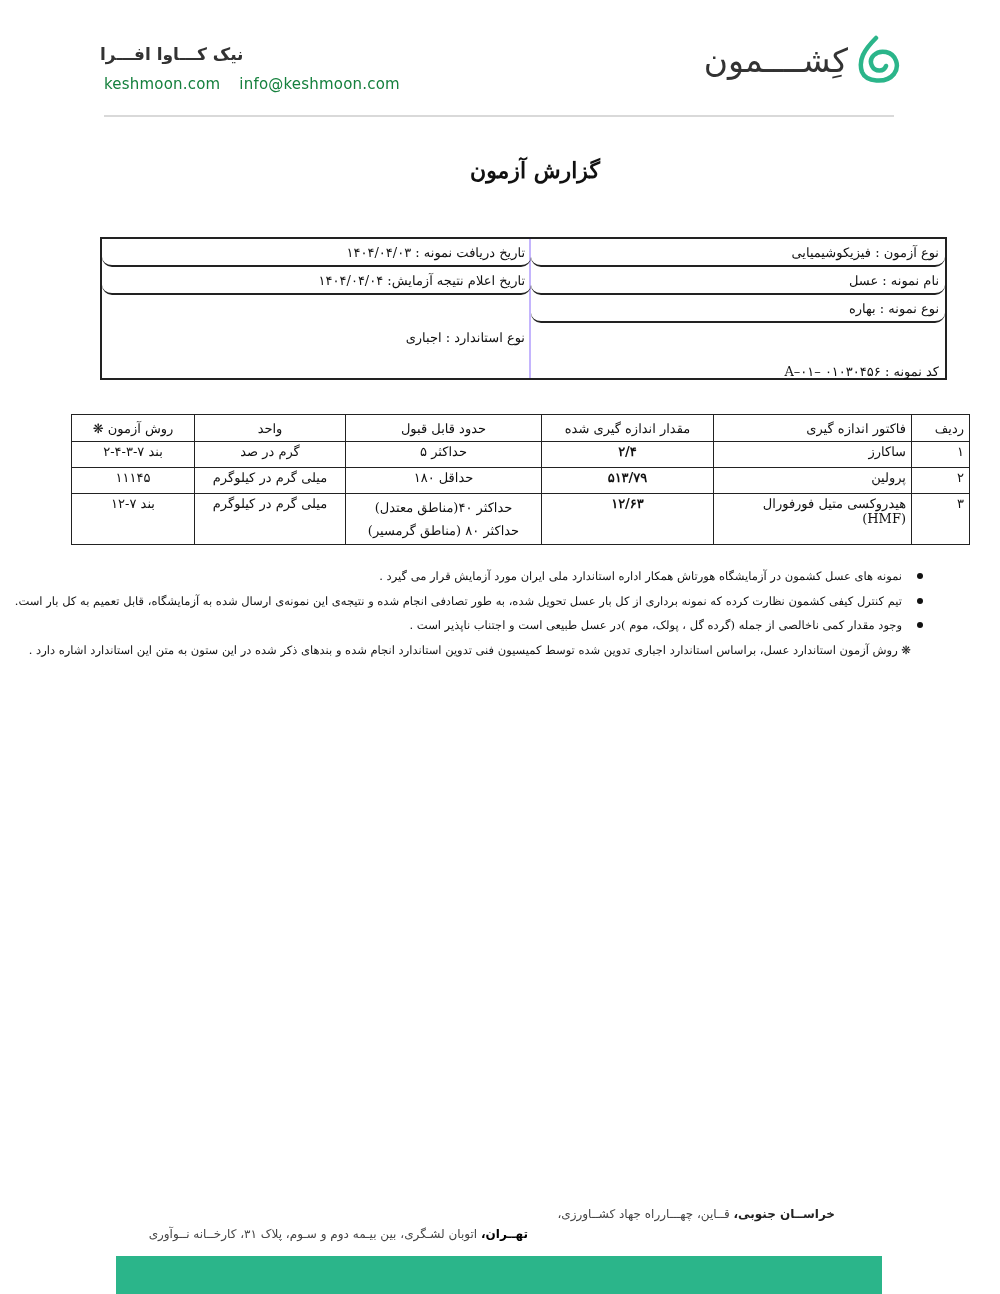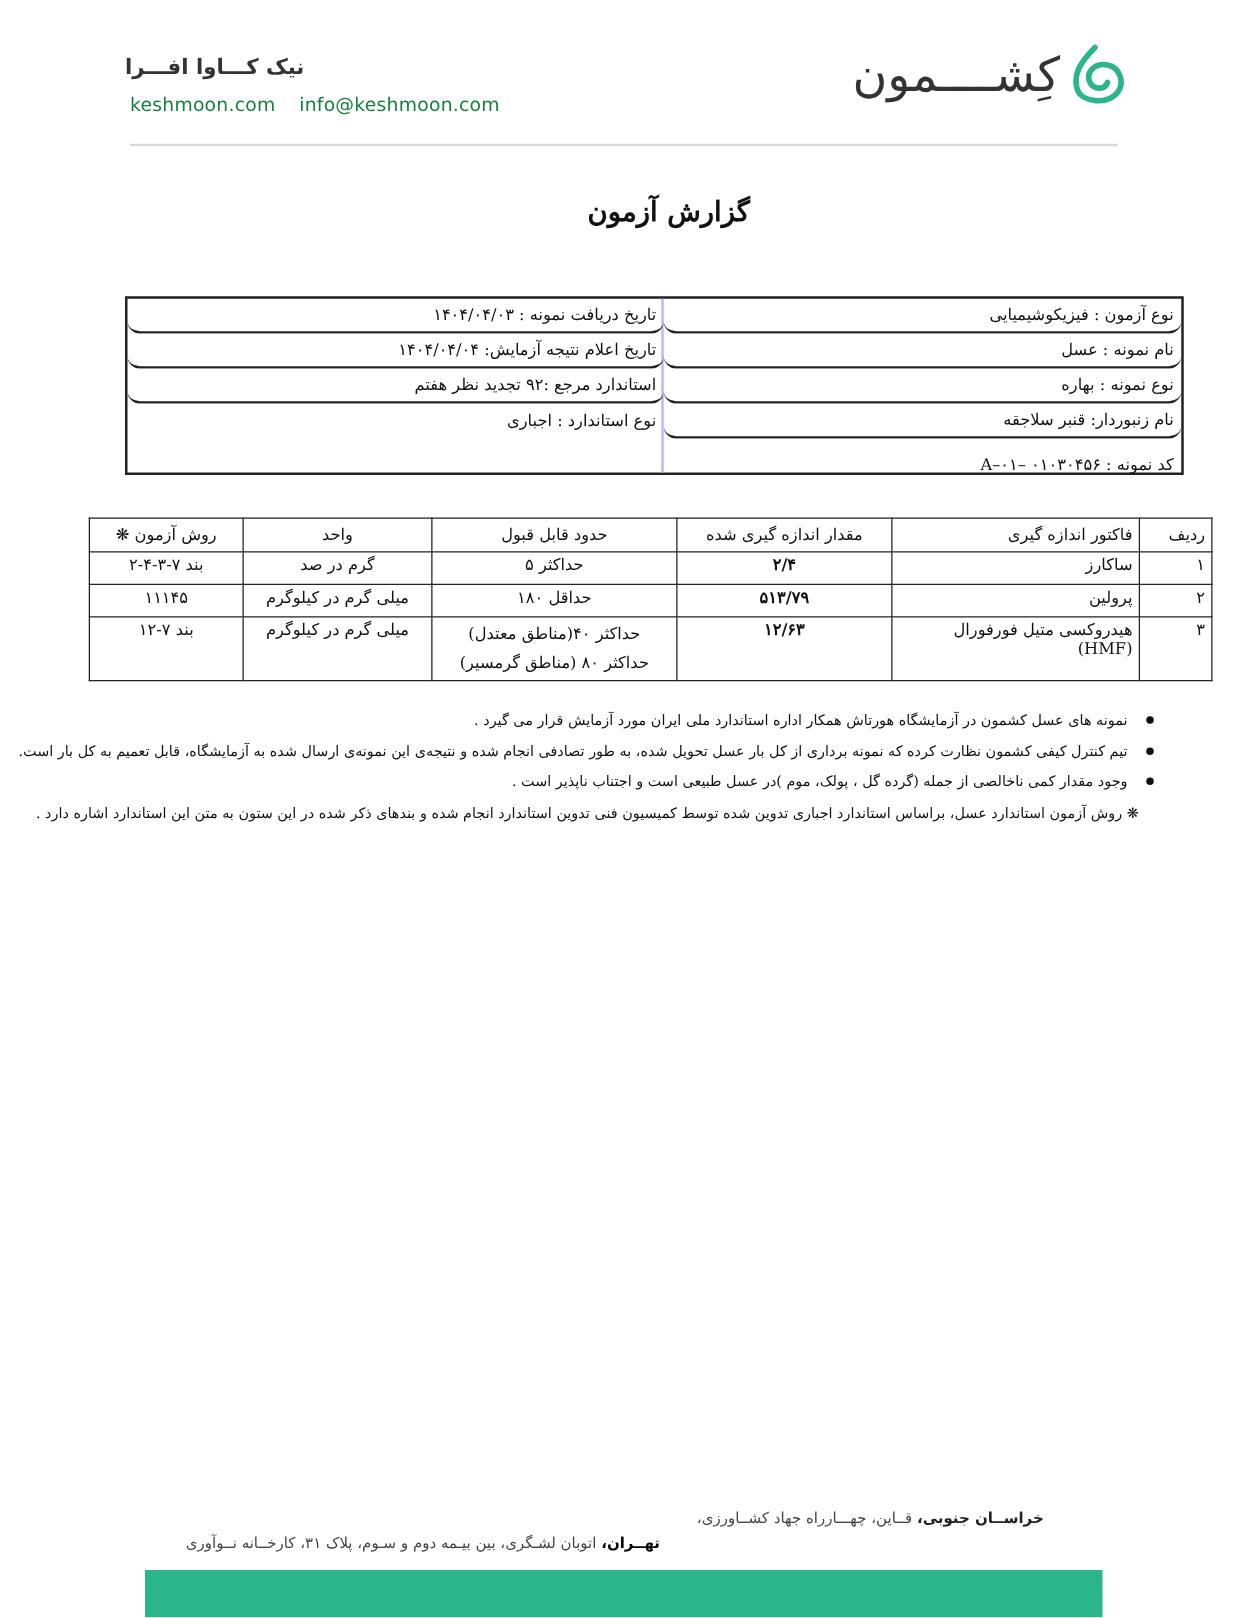--- a/index.html
+++ b/index.html
@@ -8,21 +8,21 @@
 
   .abs { position: absolute; }
 
   
   .company-name { left: 100px; top: 44px; width: 160px; text-align: left; direction: rtl; unicode-bidi: plaintext;
     font-family: "DejaVu Sans", sans-serif; font-weight: bold; font-size: 17px; color: #333; }
   .contact-line { left: 104px; top: 75px; font-family: "DejaVu Sans", sans-serif; font-size: 15px; color: #15803d; letter-spacing: 0.2px; white-space: nowrap; }
   .contact-line span + span { margin-left: 14px; }
 
   .brand { right: 100px; top: 34px; display: flex; align-items: center; gap: 8px; direction: ltr; }
-  .brand-name { font-family: "DejaVu Sans", sans-serif; font-size: 38px; color: #333; font-weight: normal; direction: rtl; }
+  .brand-name { font-family: "DejaVu Sans", sans-serif; font-size: 33px; color: #333; font-weight: normal; direction: rtl; }
   .brand-logo { width: 44px; height: 52px; }
 
   .header-rule { left: 104px; top: 115px; width: 790px; height: 2px; background: #d9d9d9; }
 
   .doc-title { left: 0; top: 157px; width: 1070px; text-align: center; font-size: 22px; font-weight: bold; direction: rtl; }
 
   
   .info-table { left: 100px; top: 237px; width: 847px; height: 143px; border: 2px solid #222; }
   .info-col { position: absolute; top: 0; bottom: 0; }
   .info-col.right { right: 0; width: 416px; border-left: 2px solid #c4b5fd; }
@@ -77,27 +77,25 @@
 
 <div class="abs header-rule"></div>
 
 <div class="abs doc-title">گزارش آزمون</div>
 
 <div class="abs info-table">
   <div class="info-col right">
     <div class="info-row bordered" style="top:0;height:28px;">نوع آزمون : فیزیکوشیمیایی</div>
     <div class="info-row bordered" style="top:28px;height:28px;">نام نمونه : عسل</div>
     <div class="info-row bordered" style="top:56px;height:28px;">نوع نمونه : بهاره</div>
-    <div class="info-row bordered" style="top:84px;height:28px;">نام زنبوردار: قنبر سلاجقه</div>
     <div class="info-row" style="top:112px;height:41px;">کد نمونه :  A–۰۱– ۰۱۰۳۰۴۵۶</div>
   </div>
   <div class="info-col left">
     <div class="info-row bordered" style="top:0;height:28px;">تاریخ دریافت نمونه : ۱۴۰۴/۰۴/۰۳</div>
     <div class="info-row bordered" style="top:28px;height:28px;">تاریخ اعلام نتیجه آزمایش: ۱۴۰۴/۰۴/۰۴</div>
-    <div class="info-row bordered" style="top:56px;height:28px;">استاندارد مرجع :۹۲ تجدید نظر هفتم</div>
     <div class="info-row" style="top:84px;height:28px;">نوع استاندارد : اجباری</div>
   </div>
 </div>
 
 <table class="abs results">
   <thead>
     <tr>
       <th class="c-idx">ردیف</th>
       <th class="c-factor">فاکتور اندازه گیری</th>
       <th class="c-value">مقدار اندازه گیری شده</th>

